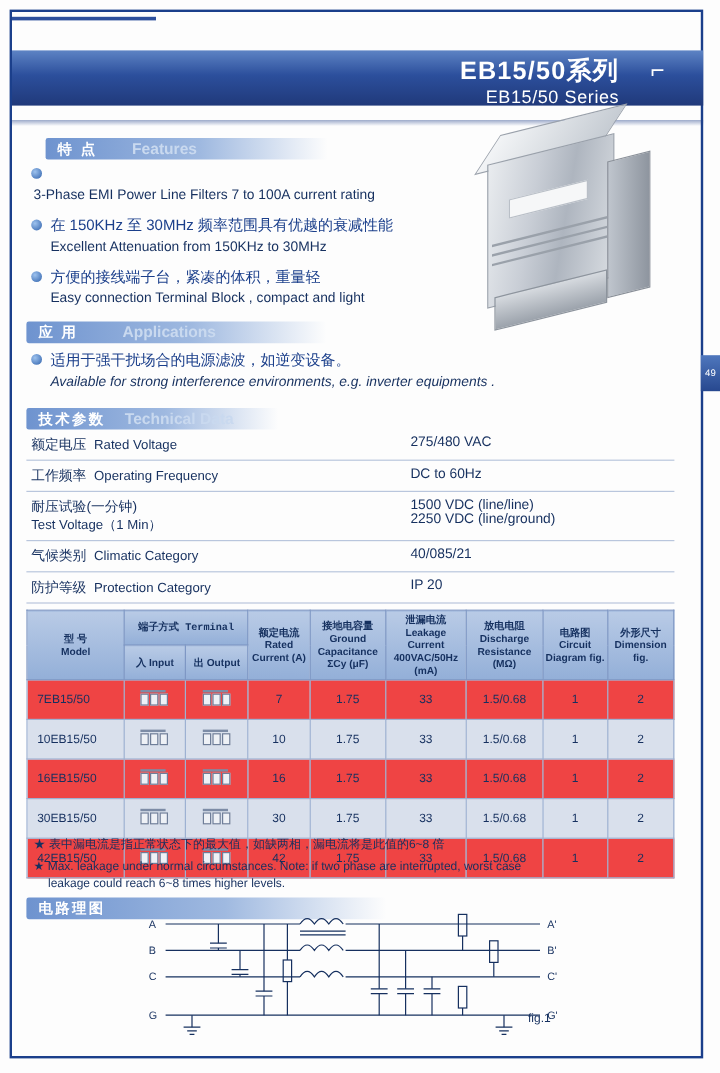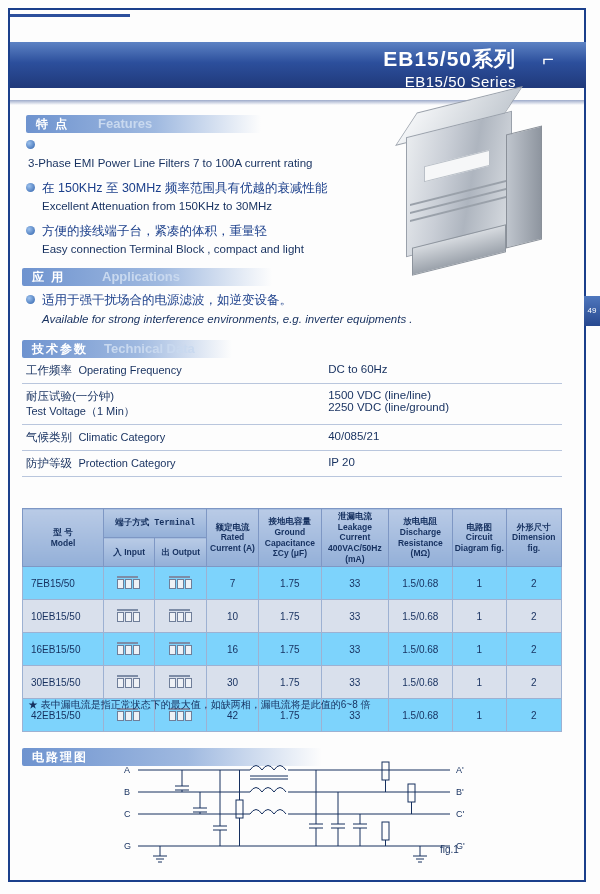--- a/index.html
+++ b/index.html
@@ -113,21 +113,21 @@
     border-collapse:collapse;font-size:9px;color:#16305f;
   }
   .spec th{
     background:linear-gradient(to bottom,#b9cbe6,#93afd8);
     border:1px solid #7e97c4;
     font-weight:bold;font-size:8.5px;line-height:1.25;
     padding:2px 1px;color:#15305f;
   }
   .spec td{
     border:1px solid #9db1d2;text-align:center;padding:4px 2px;font-size:10px;
-    background:#7dd3fc;height:24px;
+    background:#ef4444;height:24px;
   }
   .spec tr.alt td{background:#d9e0ec;}
   .spec td.model{text-align:left;padding-left:8px;}
   .term-glyph{display:inline-block;}
   .term-glyph i{
     display:inline-block;width:5px;height:8px;border:1px solid #6f7e99;
     background:#eef1f6;margin-right:1px;
   }
   .term-glyph .bar{display:block;width:21px;height:2px;background:#7d8ca6;margin-bottom:1px;}
   
@@ -151,21 +151,21 @@
 
   <div class="header">
     <div class="title-cn">EB15/50系列</div>
     <div class="title-en">EB15/50 Series</div>
     <div class="logo-mark">⌐</div>
   </div>
   <div class="header-shadow"></div>
 
   <div class="tab">49</div>
 
-  <div class="sec" style="left:26px;top:115px;width:235px;">
+  <div class="sec" style="left:38px;top:115px;width:235px;">
     <span class="sec-cn">特  点</span>
     <span class="sec-en" style="left:72px;">Features</span>
   </div>
 
   <div class="bullet" style="left:26px;top:140px;"></div>
   <div class="line-en" style="left:28px;top:157px;">3-Phase EMI Power Line Filters 7 to 100A current rating</div>
 
   <div class="bullet" style="left:26px;top:183px;"></div>
   <div class="line-cn" style="left:42px;top:180px;">在 150KHz 至 30MHz 频率范围具有优越的衰减性能</div>
   <div class="line-en" style="left:42px;top:200px;">Excellent  Attenuation from 150KHz to 30MHz</div>
@@ -194,20 +194,27 @@
   <div class="line-cn" style="left:42px;top:292px;">适用于强干扰场合的电源滤波，如逆变设备。</div>
   <div class="line-en" style="left:42px;top:313px;font-style:italic;">Available for strong  interference environments, e.g. inverter equipments .</div>
 
   <div class="sec" style="left:22px;top:340px;width:210px;">
     <span class="sec-cn">技术参数</span>
     <span class="sec-en" style="left:82px;">Technical Data</span>
   </div>
 
   <table class="td">
     <tbody>
+        <tr>
+      <td style="width:300px;">
+        <span class="cn">额定电压</span>
+        &nbsp;<span class="en">Rated Voltage</span>
+      </td>
+      <td class="v">275/480 VAC</td>
+    </tr>
     <tr>
       <td>
         <span class="cn">工作频率</span>
         &nbsp;<span class="en">Operating Frequency</span>
       </td>
       <td class="v">DC to 60Hz</td>
     </tr>
     <tr>
       <td>
         <div class="cn">耐压试验(一分钟)</div>
@@ -326,20 +333,22 @@
         <td>1.75</td>
         <td>33</td>
         <td>1.5/0.68</td>
         <td>1</td>
         <td>2</td>
       </tr>
     </tbody>
   </table>
 
   <div class="note" style="top:698px;">★ 表中漏电流是指正常状态下的最大值，如缺两相，漏电流将是此值的6~8 倍</div>
+  <div class="note" style="top:716px;">★  Max. leakage under normal circumstances. Note: if two phase are interrupted, worst case</div>
+  <div class="note" style="top:730px;left:40px;">leakage could reach 6~8 times higher levels.</div>
 
   <div class="sec" style="left:22px;top:748px;width:300px;">
     <span class="sec-cn">电路理图</span>
   </div>
 
   <div class="diagram">
     <svg width="380" height="108" viewBox="0 0 380 108">
       <g stroke="#16305f" stroke-width="1" fill="none">
 
         <line x1="18" y1="10" x2="130" y2="10"></line>

